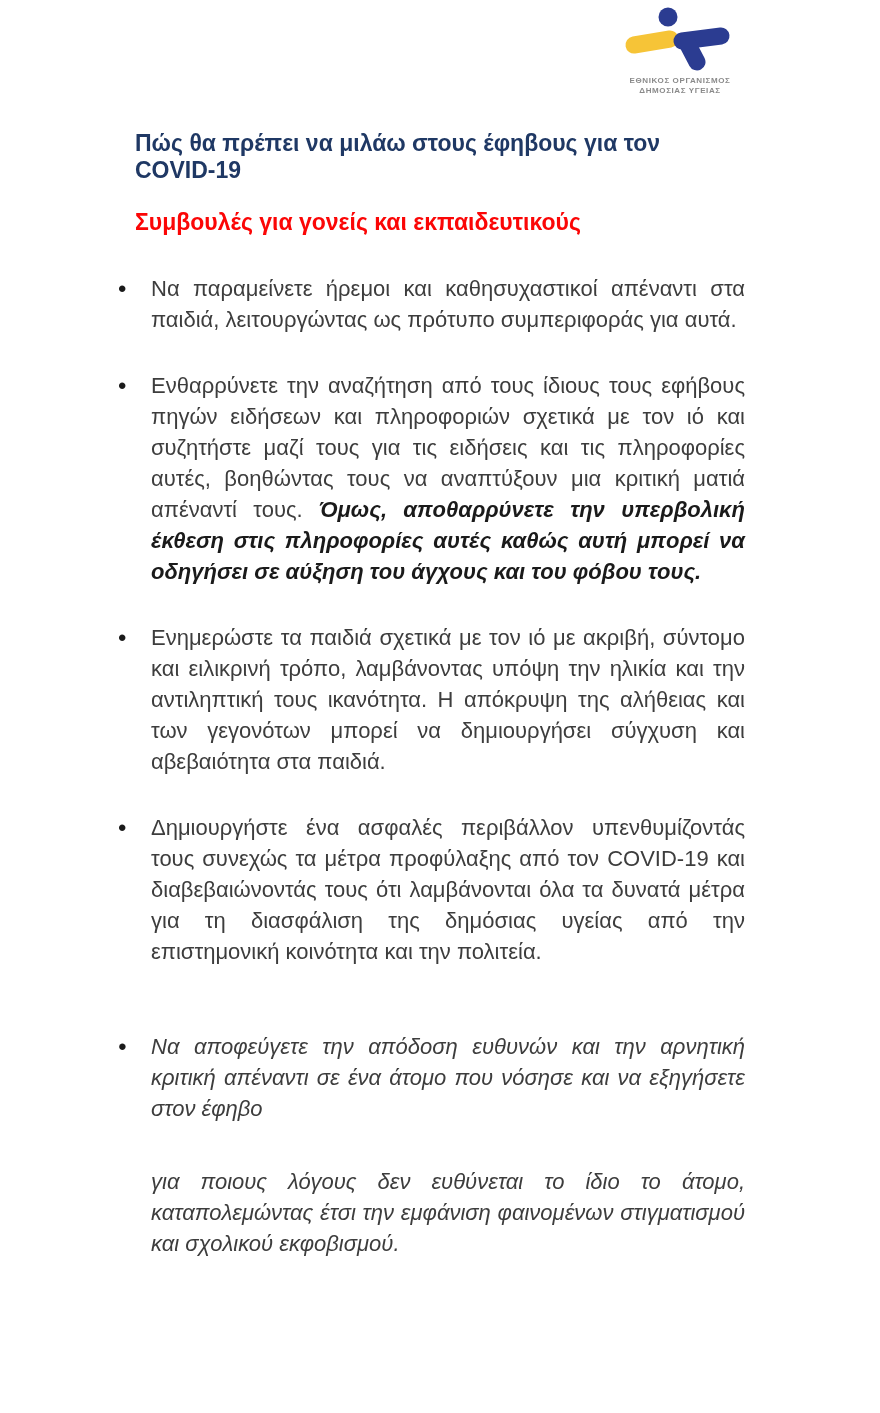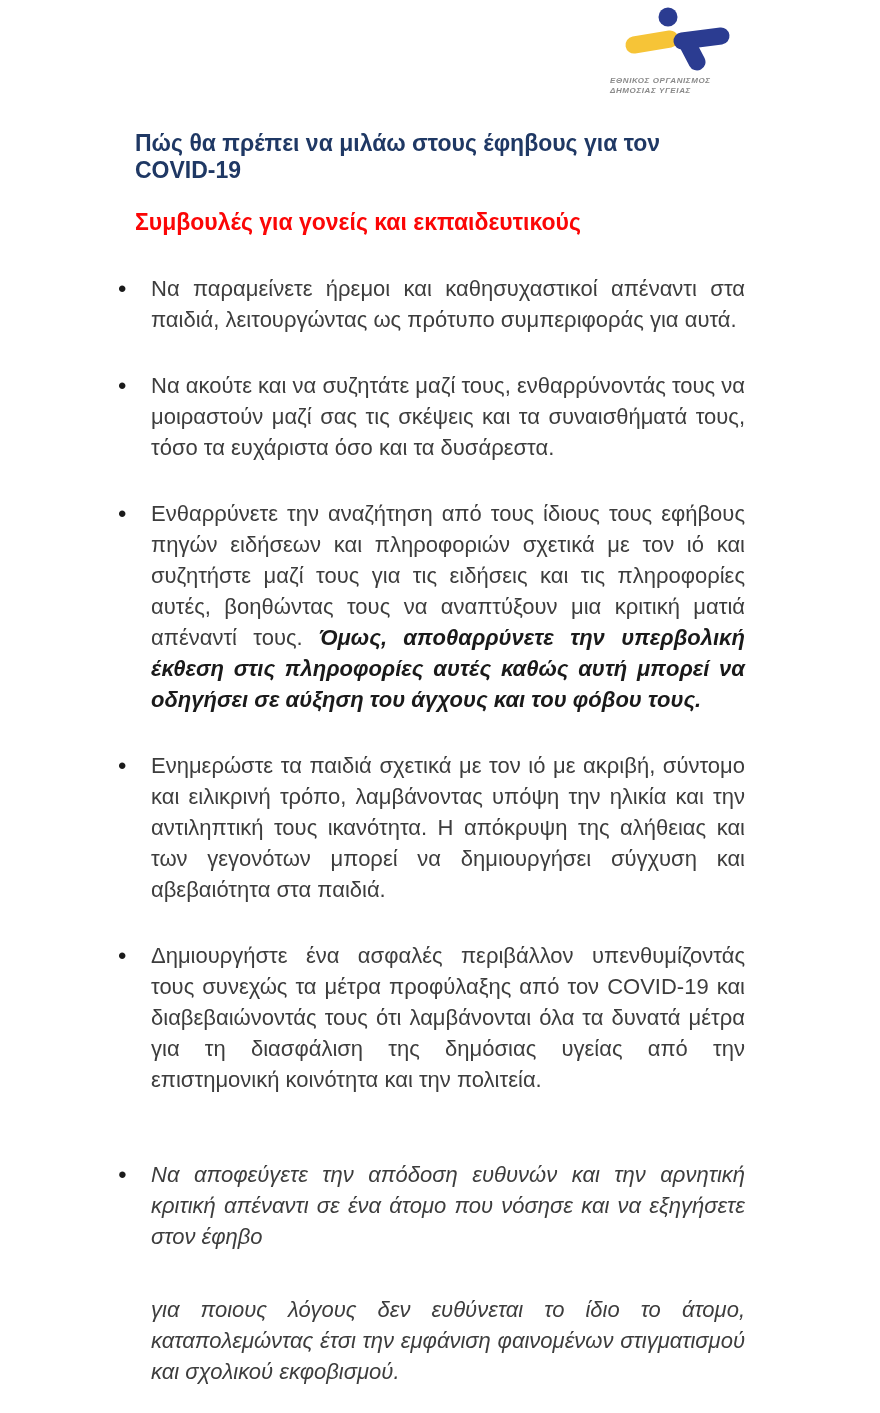--- a/index.html
+++ b/index.html
@@ -10,22 +10,21 @@
     background: #ffffff;
     font-family: "Liberation Sans", sans-serif;
     overflow: hidden;
   }
   
   .logo {
     position: absolute;
     left: 610px;
     top: 6px;
     width: 140px;
-    text-align: left;
-    font-style: italic;
+    text-align: center;
   }
   .logo svg { display: block; margin: 0 auto; }
   .logo-text {
     margin-top: 4px;
     font-size: 8px;
     line-height: 10px;
     letter-spacing: 0.6px;
     color: var(--color-logo_text, #8a8a8a);
     font-weight: bold;
   }
@@ -103,23 +102,20 @@
 
   <div class="content">
     <h1 class="title">Πώς θα πρέπει να μιλάω στους έφηβους για τον COVID-19</h1>
     <h2 class="subtitle">Συμβουλές για γονείς και εκπαιδευτικούς</h2>
 
     <ul class="bullets">
       <li>
         <span>Να παραμείνετε ήρεμοι και καθησυχαστικοί απέναντι στα παιδιά, λειτουργώντας ως πρότυπο συμπεριφοράς για αυτά.</span>
       </li>
       <li>
-        <span>Να ακούτε και να συζητάτε μαζί τους, ενθαρρύνοντάς τους να μοιραστούν μαζί σας τις σκέψεις και τα συναισθήματά τους, τόσο τα ευχάριστα όσο και τα δυσάρεστα.</span>
-      </li>
-      <li>
         <span>Ενθαρρύνετε την αναζήτηση από τους ίδιους τους εφήβους πηγών ειδήσεων και πληροφοριών σχετικά με τον ιό και συζητήστε μαζί τους για τις ειδήσεις και τις πληροφορίες αυτές, βοηθώντας τους να αναπτύξουν μια κριτική ματιά απέναντί τους.</span>
         <span class="emphasis">Όμως, αποθαρρύνετε την υπερβολική έκθεση στις πληροφορίες αυτές καθώς αυτή μπορεί να οδηγήσει σε αύξηση του άγχους και του φόβου τους.</span>
       </li>
       <li>
         <span>Ενημερώστε τα παιδιά σχετικά με τον ιό με ακριβή, σύντομο και ειλικρινή τρόπο, λαμβάνοντας υπόψη την ηλικία και την αντιληπτική τους ικανότητα. Η απόκρυψη της αλήθειας και των γεγονότων μπορεί να δημιουργήσει σύγχυση και αβεβαιότητα στα παιδιά.</span>
       </li>
       <li>
         <span>Δημιουργήστε ένα ασφαλές περιβάλλον υπενθυμίζοντάς τους συνεχώς τα μέτρα προφύλαξης από τον COVID-19 και διαβεβαιώνοντάς τους ότι λαμβάνονται όλα τα δυνατά μέτρα για τη διασφάλιση της δημόσιας υγείας από την επιστημονική κοινότητα και την πολιτεία.</span>
       </li>
       <li class="extra-top">

